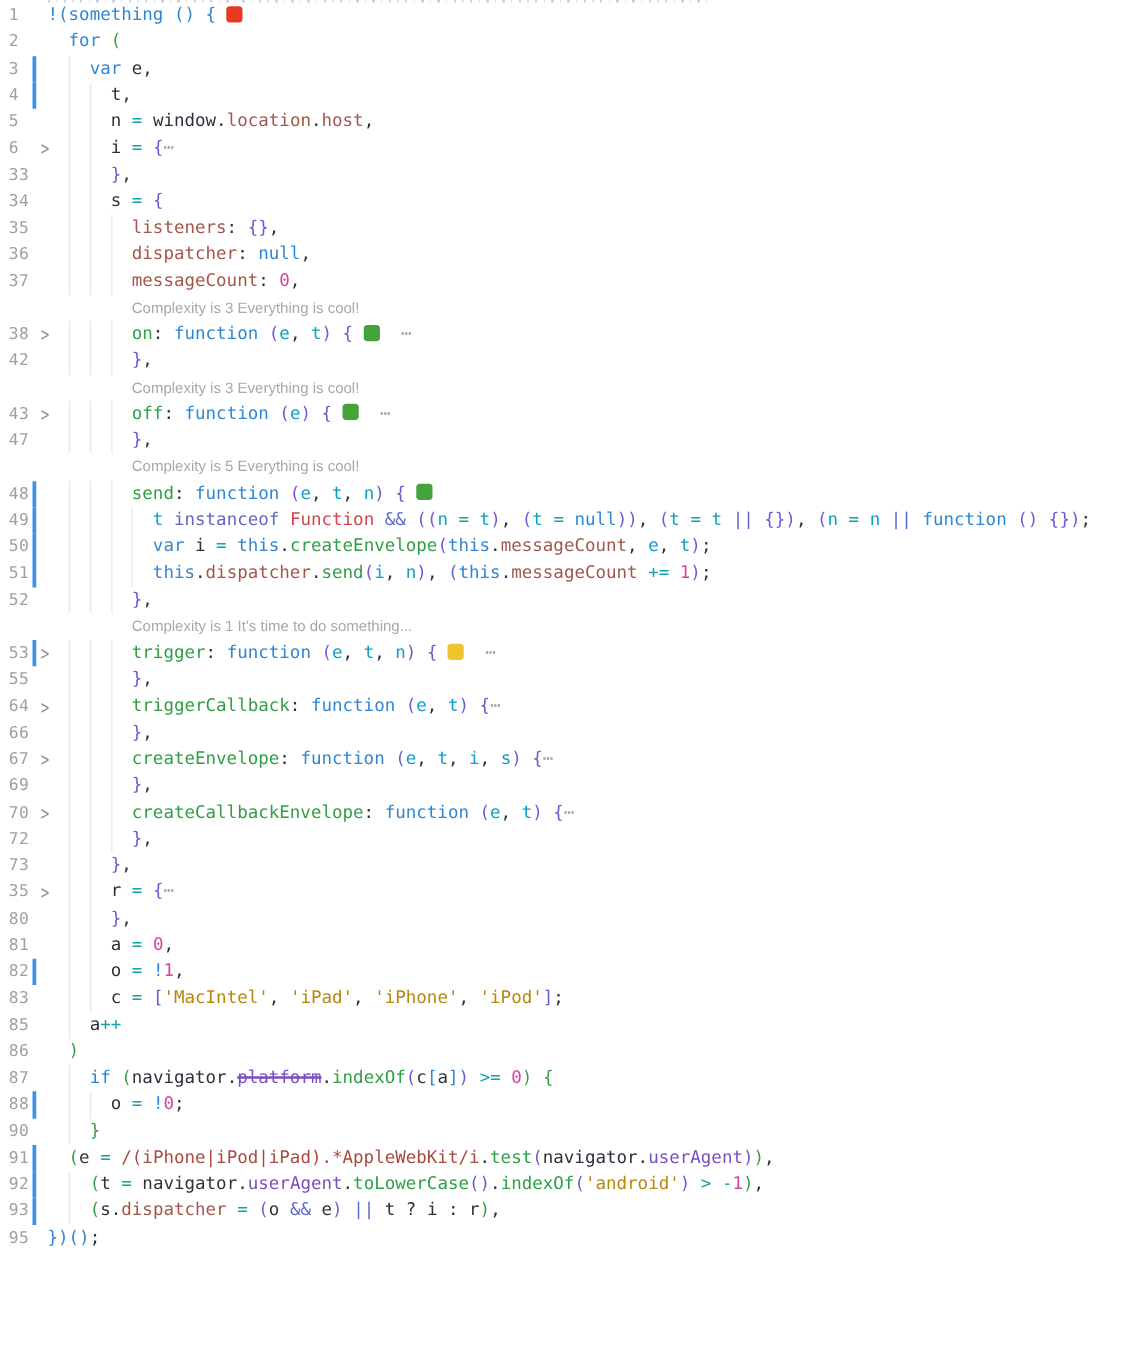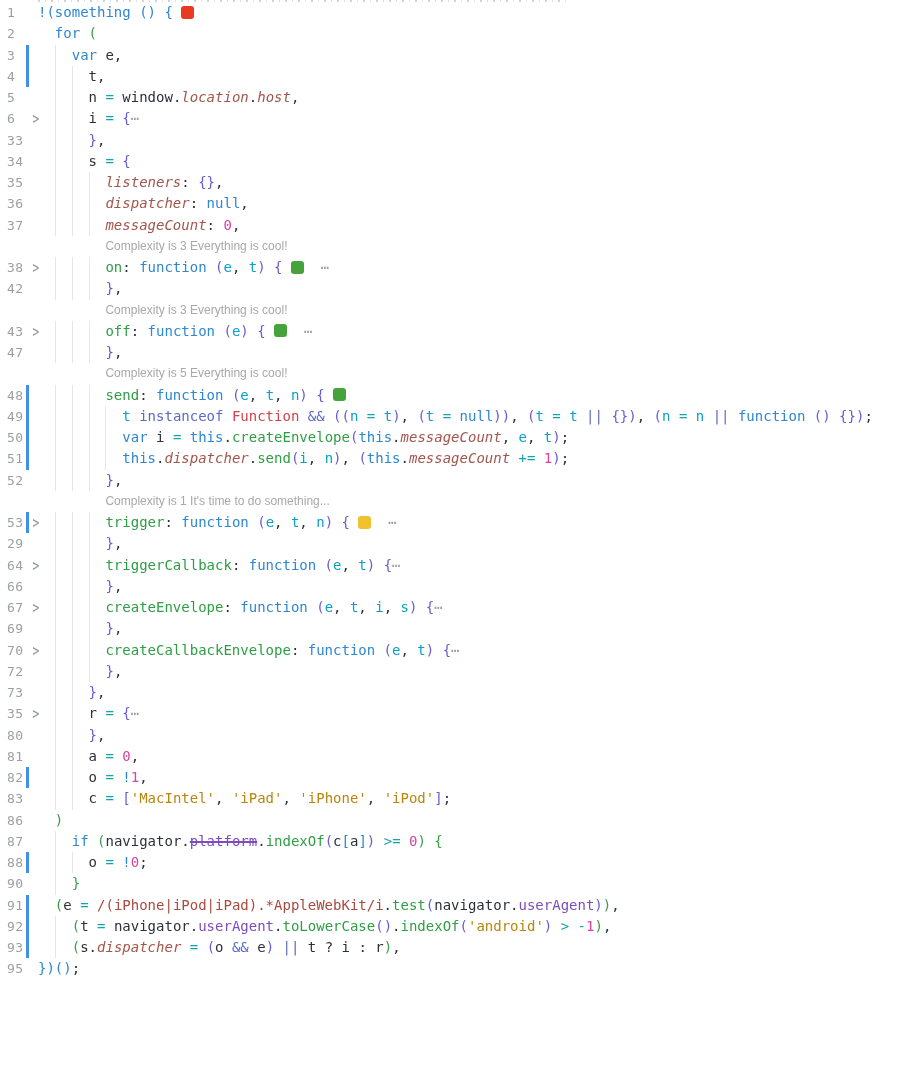--- a/index.html
+++ b/index.html
@@ -35,21 +35,21 @@
     display:block;padding-left:105.4px;white-space:pre;
     font-family:"Liberation Sans","DejaVu Sans",sans-serif;
     font-size:12px;color:var(--c-ann);
   }
   .sq{display:inline-block;width:13px;height:13px;border-radius:3px;vertical-align:-1.5px;}
   .sq-red{background:var(--c-sqr);}
   .sq-green{background:var(--c-sqg);}
   .sq-yellow{background:var(--c-sqy);}
   .tk-d{color:var(--c-d);} .tk-kw{color:var(--c-kw);} .tk-b1{color:var(--c-b1);}
   .tk-b2{color:var(--c-b2);} .tk-b3{color:var(--c-b3);} .tk-fn{color:var(--c-fn);}
-  .tk-pr{color:var(--c-pr);font-style:italic;} .tk-dom{color:var(--c-dom);} .tk-pa{color:var(--c-pa);}
+  .tk-pr{color:var(--c-pr);} .tk-dom{color:var(--c-dom);} .tk-pa{color:var(--c-pa);}
   .tk-op{color:var(--c-op);} .tk-ind{color:var(--c-ind);} .tk-cls{color:var(--c-cls);}
   .tk-num{color:var(--c-num);} .tk-str{color:var(--c-str);} .tk-rgx{color:var(--c-rgx);}
   .tk-ell{color:var(--c-ell);}
   .tk-dep{color:var(--c-dom);text-decoration:line-through;text-decoration-thickness:1.5px;}
   .tk-hint{color:var(--c-pr);border-bottom:2px dotted var(--c-hint);padding-bottom:0px;}
 </style>
 </head>
 <body>
 
 <div id="editor">
@@ -209,21 +209,21 @@
       <div class="row">
         <span class="ln">53</span>
         <span class="bar"></span>
         <span class="chev">&gt;</span>
         <span class="guide" style="left: 54.86px;"></span>
         <span class="guide" style="left: 71.72px;"></span>
         <span class="guide" style="left: 88.58px;"></span>
         <span class="code"><span class="tk-d">        </span><span class="tk-fn">trigger</span><span class="tk-d">: </span><span class="tk-kw">function</span><span class="tk-d"> </span><span class="tk-b3">(</span><span class="tk-pa">e</span><span class="tk-d">, </span><span class="tk-pa">t</span><span class="tk-d">, </span><span class="tk-pa">n</span><span class="tk-b3">)</span><span class="tk-d"> </span><span class="tk-b3">{</span><span class="tk-d"> </span><span class="sq sq-yellow"></span><span class="tk-d">  </span><span class="tk-ell">⋯</span></span>
       </div>
       <div class="row">
-        <span class="ln">29</span>
+        <span class="ln">55</span>
         <span class="guide" style="left: 54.86px;"></span>
         <span class="guide" style="left: 71.72px;"></span>
         <span class="guide" style="left: 88.58px;"></span>
         <span class="code"><span class="tk-d">        </span><span class="tk-b3">}</span><span class="tk-d">,</span></span>
       </div>
       <div class="row">
         <span class="ln">64</span>
         <span class="chev">&gt;</span>
         <span class="guide" style="left: 54.86px;"></span>
         <span class="guide" style="left: 71.72px;"></span>
@@ -297,20 +297,25 @@
         <span class="bar"></span>
         <span class="guide" style="left: 54.86px;"></span>
         <span class="guide" style="left: 71.72px;"></span>
         <span class="code"><span class="tk-d">      o </span><span class="tk-op">=</span><span class="tk-d"> </span><span class="tk-kw">!</span><span class="tk-num">1</span><span class="tk-d">,</span></span>
       </div>
       <div class="row">
         <span class="ln">83</span>
         <span class="guide" style="left: 54.86px;"></span>
         <span class="guide" style="left: 71.72px;"></span>
         <span class="code"><span class="tk-d">      c </span><span class="tk-op">=</span><span class="tk-d"> </span><span class="tk-b3">[</span><span class="tk-str">'MacIntel'</span><span class="tk-d">, </span><span class="tk-str">'iPad'</span><span class="tk-d">, </span><span class="tk-str">'iPhone'</span><span class="tk-d">, </span><span class="tk-str">'iPod'</span><span class="tk-b3">]</span><span class="tk-d">;</span></span>
+      </div>
+      <div class="row">
+        <span class="ln">85</span>
+        <span class="guide" style="left: 54.86px;"></span>
+        <span class="code"><span class="tk-d">    a</span><span class="tk-op">++</span></span>
       </div>
       <div class="row">
         <span class="ln">86</span>
         <span class="code"><span class="tk-d">  </span><span class="tk-b2">)</span></span>
       </div>
       <div class="row">
         <span class="ln">87</span>
         <span class="guide" style="left: 54.86px;"></span>
         <span class="code"><span class="tk-d">    </span><span class="tk-kw">if</span><span class="tk-d"> </span><span class="tk-b2">(</span><span class="tk-d">navigator</span><span class="tk-d">.</span><span class="tk-dep">platform</span><span class="tk-d">.</span><span class="tk-fn">indexOf</span><span class="tk-b3">(</span><span class="tk-d">c</span><span class="tk-b1">[</span><span class="tk-d">a</span><span class="tk-b1">]</span><span class="tk-b3">)</span><span class="tk-d"> </span><span class="tk-op">&gt;=</span><span class="tk-d"> </span><span class="tk-num">0</span><span class="tk-b2">)</span><span class="tk-d"> </span><span class="tk-b2">{</span></span>
       </div>

